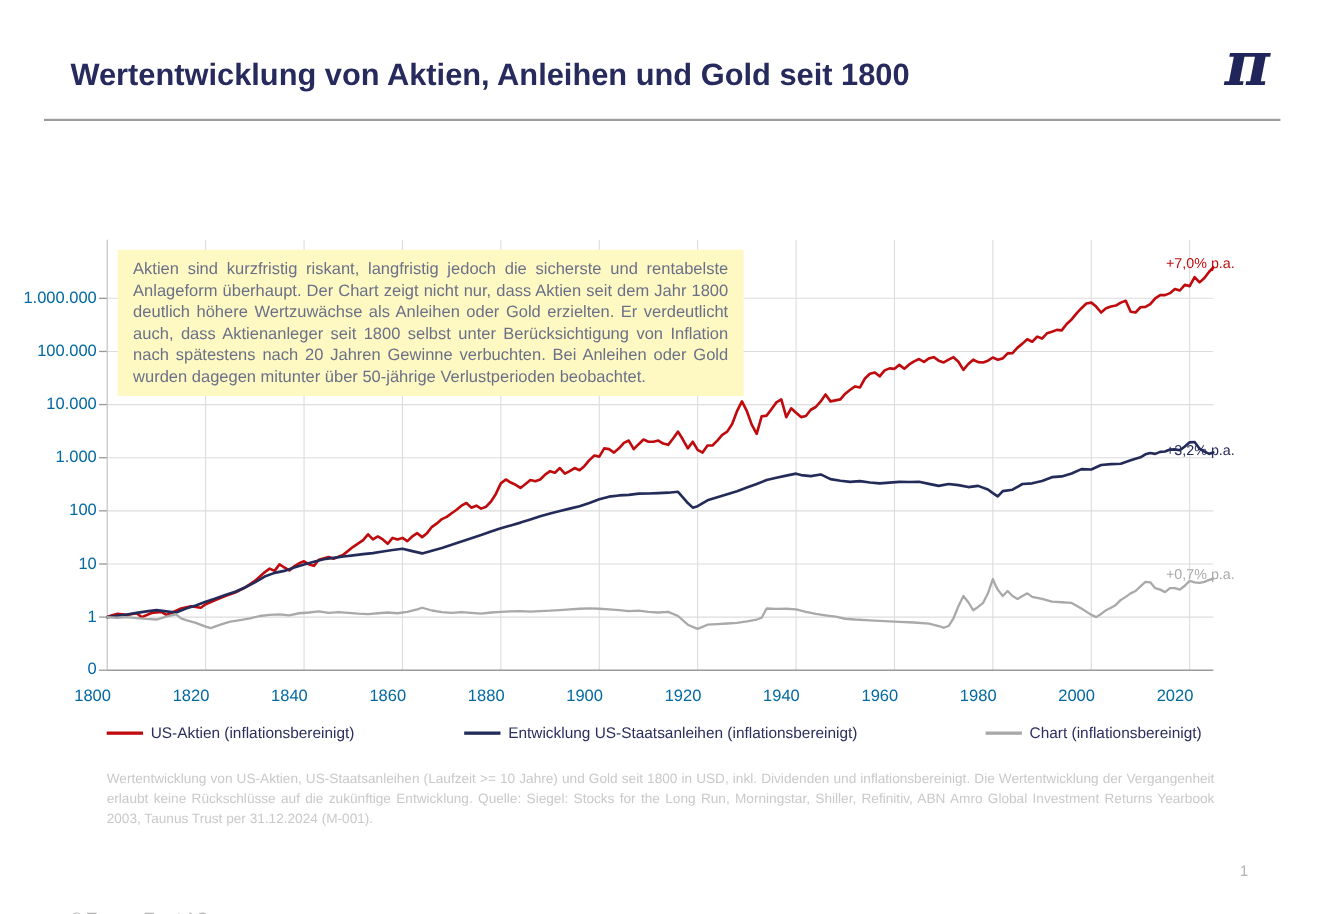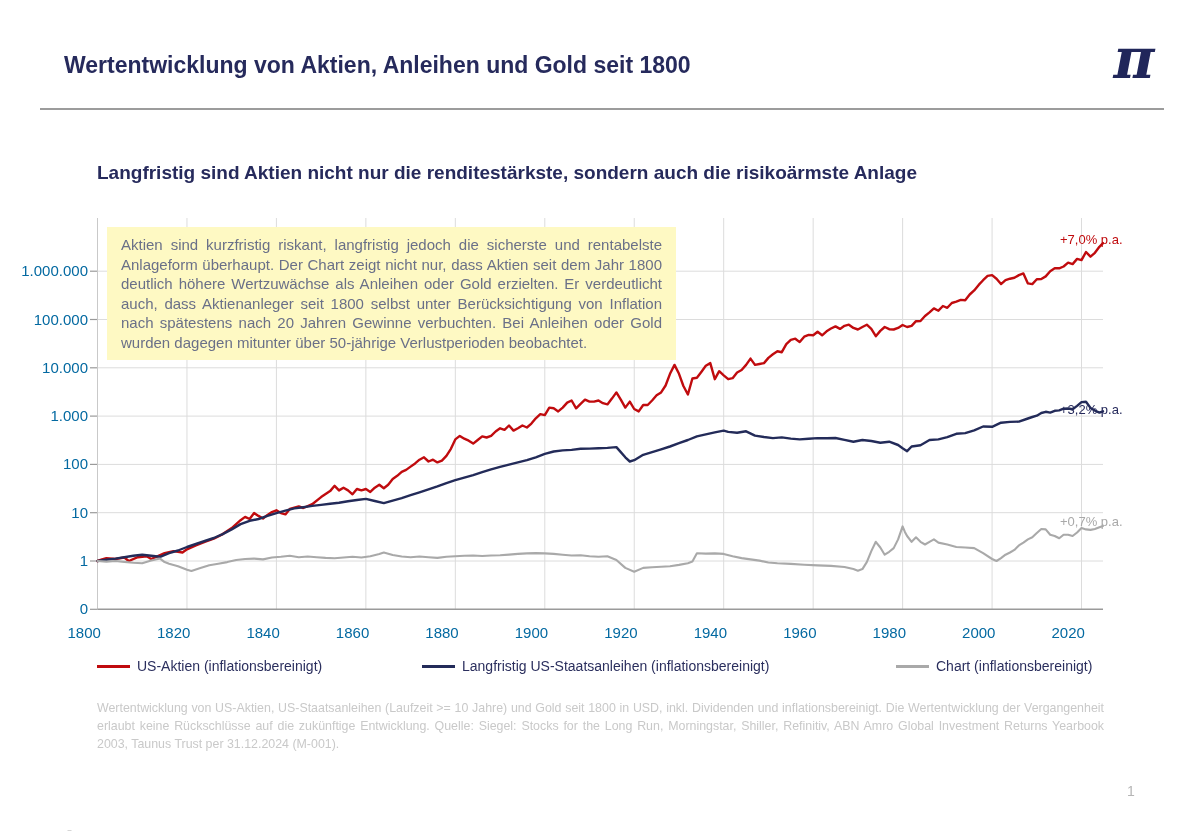--- a/index.html
+++ b/index.html
@@ -1,18 +1,18 @@
 <!DOCTYPE html>
 <html><head>
 <meta charset="utf-8">
 <style>
   html,body{margin:0;padding:0;background:#ffffff;}
   .page{position:relative;width:1200px;height:831px;background:#ffffff;overflow:hidden;
         font-family:"Liberation Sans",sans-serif;}
-  .title{position:absolute;left:64px;top:52px;font-size:23px;font-weight:bold;color:#262a5c;letter-spacing:0;}
+  .title{position:absolute;left:64px;top:52px;font-size:28px;font-weight:bold;color:#262a5c;letter-spacing:0;}
   .logo{position:absolute;left:1098px;top:30px;width:72px;text-align:center;
         font-family:"DejaVu Serif",serif;font-style:italic;font-weight:bold;font-size:56px;color:#20265a;line-height:1;}
   .rule{position:absolute;left:40px;top:108px;width:1124px;height:2px;background:#9c9c9c;}
   .subtitle{position:absolute;left:97px;top:162px;font-size:19px;font-weight:bold;color:#262a5c;}
   .chart-layer{position:absolute;left:0;top:0;width:1200px;height:831px;}
   .tick-label{position:absolute;font-size:15px;color:#0369a1;}
   .y-tick{width:75px;text-align:right;}
   .x-tick{width:60px;}
   .infobox{position:absolute;left:107px;top:227px;width:569px;box-sizing:border-box;
            background:#fef9c3;color:#6a7088;font-size:15px;line-height:19.5px;
@@ -30,21 +30,20 @@
 </style>
 </head>
 <body>
 
 <div class="page">
 
   <div class="title">Wertentwicklung von Aktien, Anleihen und Gold seit 1800</div>
   <div class="logo">π</div>
   <div class="rule"></div>
 
-  <div class="subtitle">Langfristig sind Aktien nicht nur die renditestärkste, sondern auch die risikoärmste Anlage</div>
 
   <div class="chart-layer" id="chart-layer"><svg width="1200" height="831">
         <line x1="97.5" y1="218" x2="97.5" y2="609.3" stroke="#dcdcdc" stroke-width="1"></line>
         <line x1="186.9572953736655" y1="218" x2="186.9572953736655" y2="609.3" stroke="#dcdcdc" stroke-width="1"></line>
         <line x1="276.414590747331" y1="218" x2="276.414590747331" y2="609.3" stroke="#dcdcdc" stroke-width="1"></line>
         <line x1="365.8718861209965" y1="218" x2="365.8718861209965" y2="609.3" stroke="#dcdcdc" stroke-width="1"></line>
         <line x1="455.329181494662" y1="218" x2="455.329181494662" y2="609.3" stroke="#dcdcdc" stroke-width="1"></line>
         <line x1="544.7864768683276" y1="218" x2="544.7864768683276" y2="609.3" stroke="#dcdcdc" stroke-width="1"></line>
         <line x1="634.243772241993" y1="218" x2="634.243772241993" y2="609.3" stroke="#dcdcdc" stroke-width="1"></line>
         <line x1="723.7010676156585" y1="218" x2="723.7010676156585" y2="609.3" stroke="#dcdcdc" stroke-width="1"></line>
@@ -79,21 +78,21 @@
   <div class="annotation ann-0" style="color: rgb(192, 11, 14);">+7,0% p.a.</div>
   <div class="annotation ann-1" style="color: rgb(38, 42, 92);">+3,2% p.a.</div>
   <div class="annotation ann-2" style="color: rgb(169, 169, 169);">+0,7% p.a.</div>
 
   <div class="legend-item legend-0">
     <span class="legend-swatch" id="sw0" style="background: rgb(192, 11, 14);"></span>
     <span class="legend-label">US-Aktien (inflationsbereinigt)</span>
   </div>
   <div class="legend-item legend-1">
     <span class="legend-swatch" id="sw1" style="background: rgb(35, 43, 89);"></span>
-    <span class="legend-label">Langfristig US-Staatsanleihen (inflationsbereinigt)</span>
+    <span class="legend-label">Entwicklung US-Staatsanleihen (inflationsbereinigt)</span>
   </div>
   <div class="legend-item legend-2">
     <span class="legend-swatch" id="sw2" style="background: rgb(169, 169, 169);"></span>
     <span class="legend-label">Chart (inflationsbereinigt)</span>
   </div>
 
   <div class="footnote">Wertentwicklung von US-Aktien, US-Staatsanleihen (Laufzeit &gt;= 10 Jahre) und Gold seit 1800 in USD, inkl. Dividenden und inflationsbereinigt. Die Wertentwicklung der Vergangenheit erlaubt keine Rückschlüsse auf die zukünftige Entwicklung. Quelle: Siegel: Stocks for the Long Run, Morningstar, Shiller, Refinitiv, ABN Amro Global Investment Returns Yearbook 2003, Taunus Trust per 31.12.2024 (M-001).</div>
 
   <div class="footer-copy">© Taunus Trust AG</div>
   <div class="footer-page">1</div>

